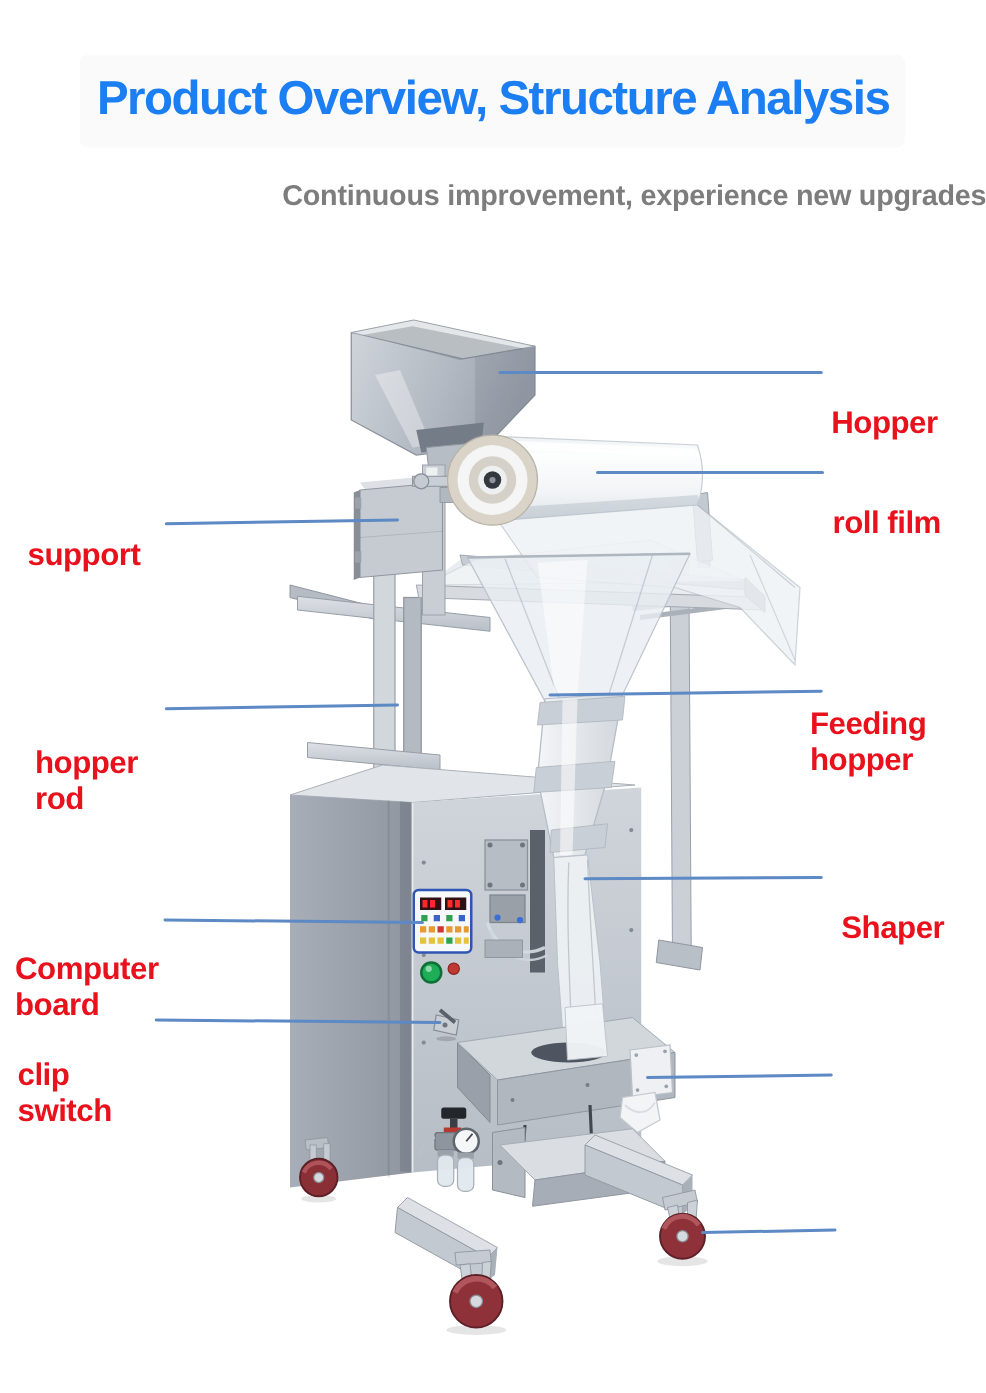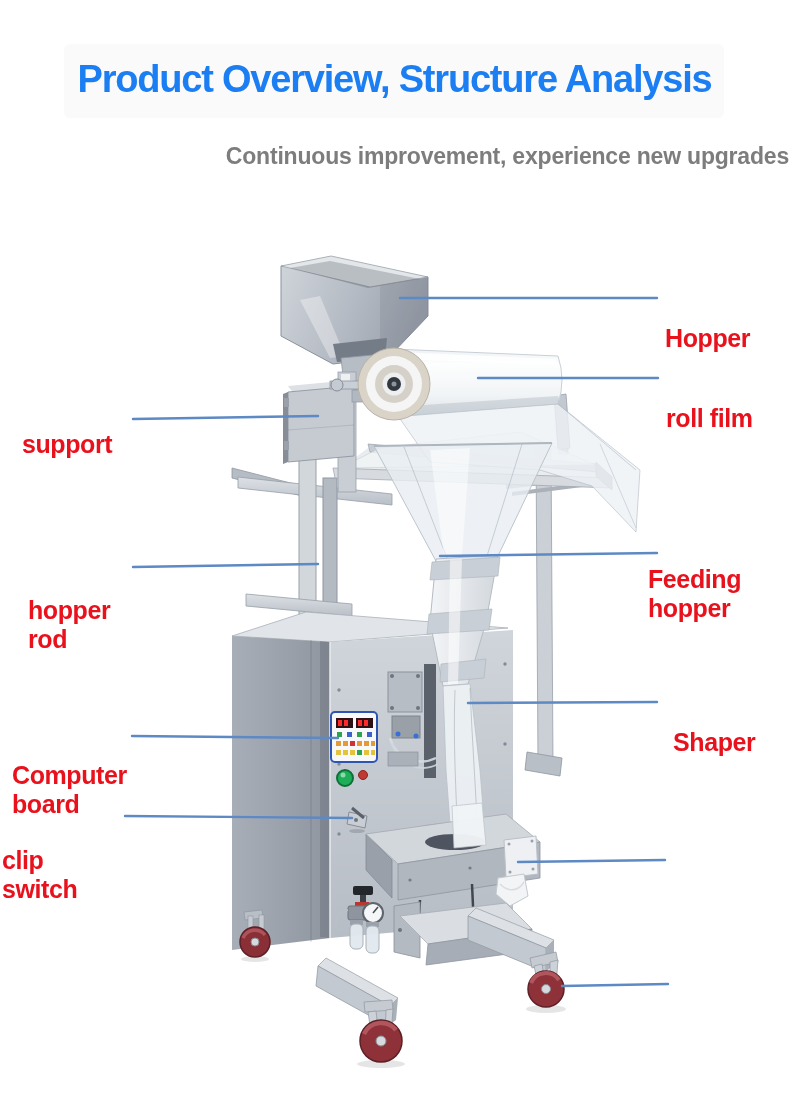--- a/index.html
+++ b/index.html
@@ -315,18 +315,18 @@
     <span>Feeding</span>
     <span>hopper</span>
   </div>
   <div class="label" style="left:673px;top:688px">
     <span>Shaper</span>
   </div>
   <div class="label" style="left:12px;top:721px">
     <span>Computer</span>
     <span>board</span>
   </div>
-  <div class="label" style="left:2px;top:806px">
+  <div class="label" style="left:14px;top:806px">
     <span>clip</span>
     <span>switch</span>
   </div>
 
 </div>
 
 </body></html>

